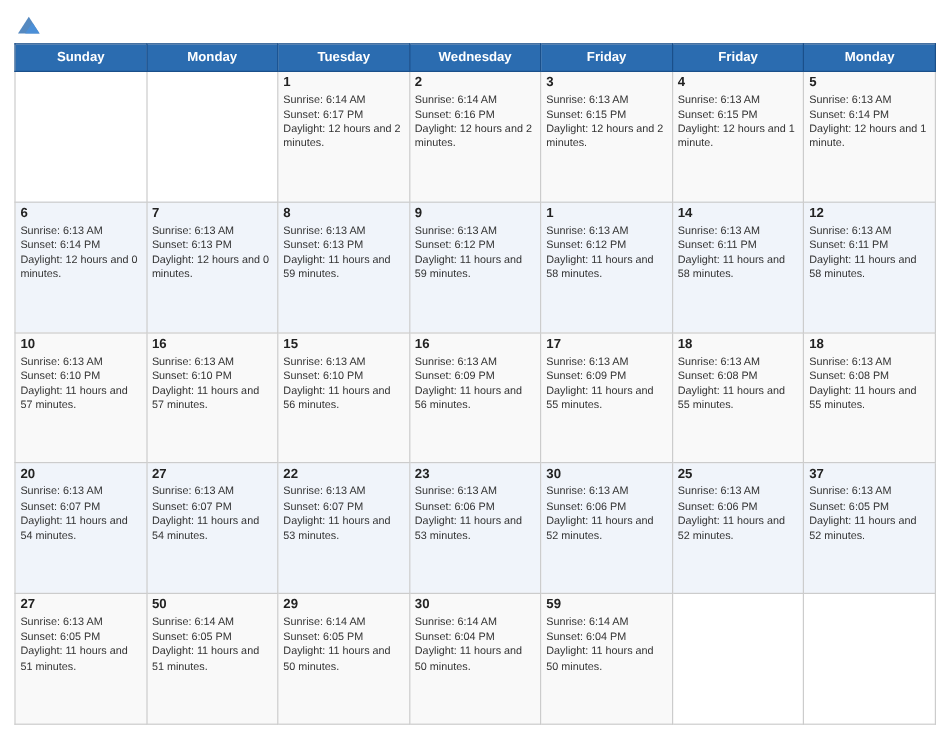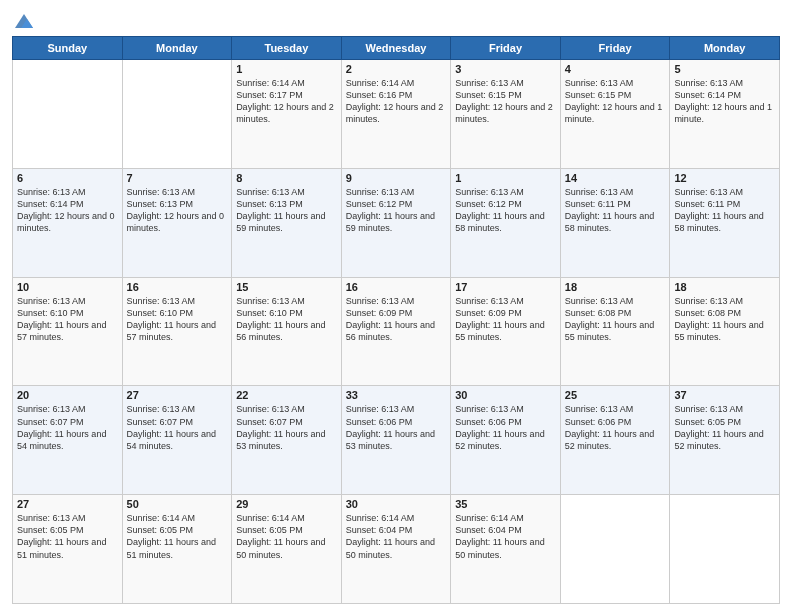--- a/index.html
+++ b/index.html
@@ -232,21 +232,21 @@
           </td>
           <td>
             <span class="day-number">27</span>
             <div class="day-info">Sunrise: 6:13 AM<br>Sunset: 6:07 PM<br>Daylight: 11 hours and 54 minutes.</div>
           </td>
           <td>
             <span class="day-number">22</span>
             <div class="day-info">Sunrise: 6:13 AM<br>Sunset: 6:07 PM<br>Daylight: 11 hours and 53 minutes.</div>
           </td>
           <td>
-            <span class="day-number">33</span>
+            <span class="day-number">23</span>
             <div class="day-info">Sunrise: 6:13 AM<br>Sunset: 6:06 PM<br>Daylight: 11 hours and 53 minutes.</div>
           </td>
           <td>
             <span class="day-number">30</span>
             <div class="day-info">Sunrise: 6:13 AM<br>Sunset: 6:06 PM<br>Daylight: 11 hours and 52 minutes.</div>
           </td>
           <td>
             <span class="day-number">25</span>
             <div class="day-info">Sunrise: 6:13 AM<br>Sunset: 6:06 PM<br>Daylight: 11 hours and 52 minutes.</div>
           </td>
@@ -266,21 +266,21 @@
           </td>
           <td>
             <span class="day-number">29</span>
             <div class="day-info">Sunrise: 6:14 AM<br>Sunset: 6:05 PM<br>Daylight: 11 hours and 50 minutes.</div>
           </td>
           <td>
             <span class="day-number">30</span>
             <div class="day-info">Sunrise: 6:14 AM<br>Sunset: 6:04 PM<br>Daylight: 11 hours and 50 minutes.</div>
           </td>
           <td>
-            <span class="day-number">35</span>
+            <span class="day-number">59</span>
             <div class="day-info">Sunrise: 6:14 AM<br>Sunset: 6:04 PM<br>Daylight: 11 hours and 50 minutes.</div>
           </td>
           <td class="empty-cell"></td>
           <td class="empty-cell"></td>
         </tr>
       </tbody>
   </table>
 </div>
 
 </body></html>

